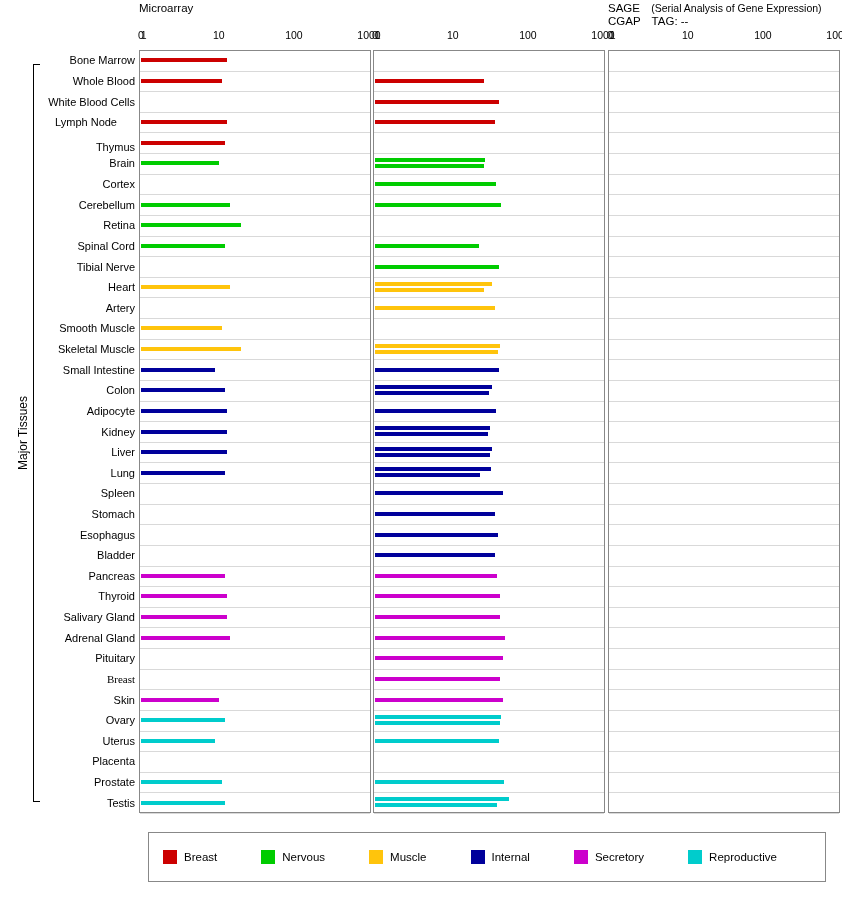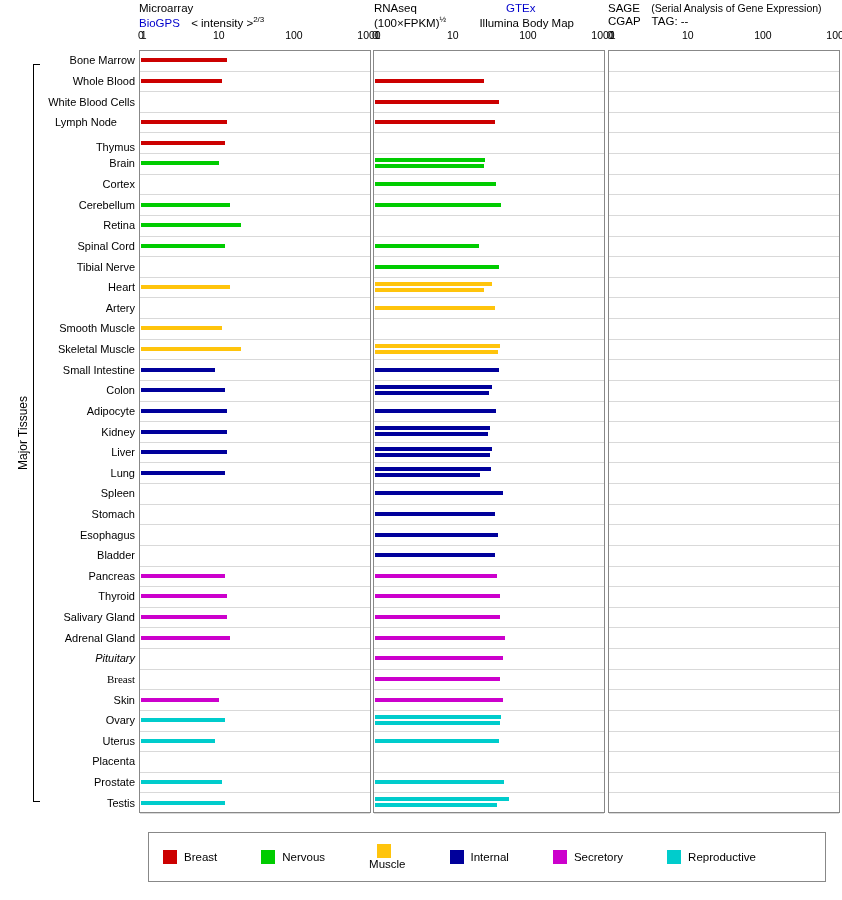--- a/index.html
+++ b/index.html
@@ -48,36 +48,22 @@
 
   .sup { font-size:8px; vertical-align:super; }
 </style>
 </head>
 <body>
 
 <div class="root">
 
   <div class="panel-head" style="left:139px; top:2px; width:230px;">
     <div class="title">Microarray</div>
-    <div style="margin-top:1px;">
-      <span class="sub">BioGPS</span>
-      <span class="note" style="margin-left:8px;">&lt; intensity &gt;</span><span class="sup">2/3</span>
-    </div>
   </div>
 
-  <div class="panel-head" style="left:374px; top:2px; width:230px;">
-    <div>
-      <span class="title">RNAseq</span>
-      <span class="sub" style="margin-left:86px;">GTEx</span>
-    </div>
-    <div style="margin-top:1px;">
-      <span>(100×FPKM)</span><span class="sup">½</span>
-      <span style="margin-left:30px;">Illumina Body Map</span>
-    </div>
-  </div>
 
   <div class="panel-head" style="left:608px; top:2px; width:240px;">
     <div>
       <span class="title">SAGE</span>
       <span style="margin-left:8px; font-size:10.5px;">(Serial Analysis of Gene Expression)</span>
     </div>
     <div style="margin-top:1px;">
       <span>CGAP</span>
       <span style="margin-left:8px;">TAG:  --</span>
     </div>
@@ -278,21 +264,21 @@
       <div class="bar" style="background: rgb(204, 0, 204); left: 375px; width: 124.623px; height: 4px; top: 615.095px;"></div>
       <div class="rowline" style="left: 140px; width: 230px; top: 648px;"></div>
       <div class="rowline" style="left: 374px; width: 230px; top: 648px;"></div>
       <div class="rowline" style="left: 609px; width: 230px; top: 648px;"></div>
       <div class="tlabel" style="top: 637.716px; right: 707px;">Adrenal Gland</div>
       <div class="bar" style="background: rgb(204, 0, 204); left: 141px; width: 88.7965px; top: 635.716px;"></div>
       <div class="bar" style="background: rgb(204, 0, 204); left: 375px; width: 130.308px; height: 4px; top: 635.716px;"></div>
       <div class="rowline" style="left: 140px; width: 230px; top: 669px;"></div>
       <div class="rowline" style="left: 374px; width: 230px; top: 669px;"></div>
       <div class="rowline" style="left: 609px; width: 230px; top: 669px;"></div>
-      <div class="tlabel" style="top: 658.338px; right: 707px; font-style: italic;">Pituitary</div>
+      <div class="tlabel" style="top: 658.338px; right: 707px;">Pituitary</div>
       <div class="bar" style="background: rgb(204, 0, 204); left: 375px; width: 127.589px; height: 4px; top: 656.338px;"></div>
       <div class="rowline" style="left: 140px; width: 230px; top: 689px;"></div>
       <div class="rowline" style="left: 374px; width: 230px; top: 689px;"></div>
       <div class="rowline" style="left: 609px; width: 230px; top: 689px;"></div>
       <div class="tlabel" style="top: 678.959px; right: 707px; font-family: Liberation Serif, serif;">Breast</div>
       <div class="bar" style="background: rgb(204, 0, 204); left: 375px; width: 124.623px; height: 4px; top: 676.959px;"></div>
       <div class="rowline" style="left: 140px; width: 230px; top: 710px;"></div>
       <div class="rowline" style="left: 374px; width: 230px; top: 710px;"></div>
       <div class="rowline" style="left: 609px; width: 230px; top: 710px;"></div>
       <div class="tlabel" style="top: 699.581px; right: 707px;">Skin</div>
@@ -333,21 +319,21 @@
   <div class="legend" style="left:148px; top:832px; width:678px; height:50px; padding-left:14px;">
     <div id="legend-items" style="display:flex; align-items:center;">
         <div class="legend-item" style="margin-right: 44px;">
           <span class="legend-swatch" style="background: rgb(204, 0, 0);"></span>
           <span class="legend-label">Breast</span>
         </div>
         <div class="legend-item" style="margin-right: 44px;">
           <span class="legend-swatch" style="background: rgb(0, 204, 0);"></span>
           <span class="legend-label">Nervous</span>
         </div>
-        <div class="legend-item" style="margin-right: 44px; flex-direction: column;">
+        <div class="legend-item" style="margin-right: 44px;">
           <span class="legend-swatch" style="background: rgb(255, 196, 12);"></span>
           <span class="legend-label">Muscle</span>
         </div>
         <div class="legend-item" style="margin-right: 44px;">
           <span class="legend-swatch" style="background: rgb(0, 0, 155);"></span>
           <span class="legend-label">Internal</span>
         </div>
         <div class="legend-item" style="margin-right: 44px;">
           <span class="legend-swatch" style="background: rgb(204, 0, 204);"></span>
           <span class="legend-label">Secretory</span>

